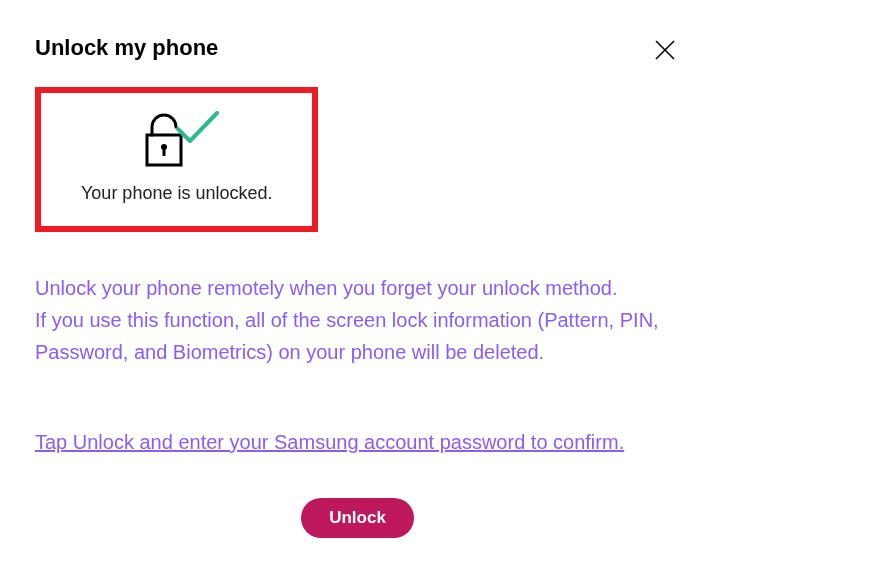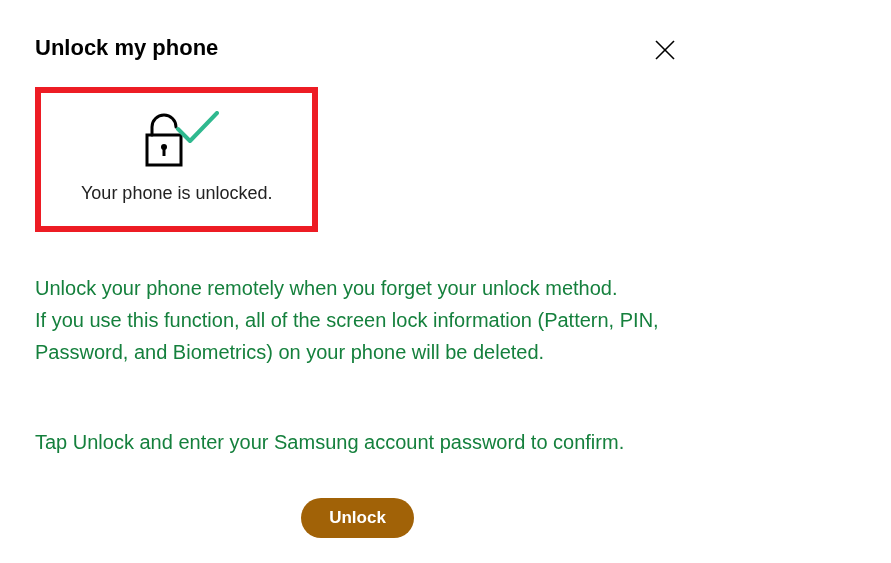--- a/index.html
+++ b/index.html
@@ -5,24 +5,24 @@
   * { box-sizing: border-box; margin: 0; padding: 0; }
   html, body { width: 891px; height: 563px; background: #fff; font-family: Arial, Helvetica, sans-serif; color: #000; }
   .dialog { position: relative; width: 715px; height: 563px; padding: 35px; }
   .header { display: flex; justify-content: space-between; align-items: flex-start; }
   .title { font-size: 22px; font-weight: 700; }
   .close { cursor: pointer; padding: 4px; line-height: 0; }
   .status-wrap { display: flex; justify-content: flex-start; margin-top: 22px; }
   .status-box { border: 6px solid #ed1c24; padding: 18px 40px 22px 40px; display: flex; flex-direction: column; align-items: center; }
   .status-icon { margin-bottom: 12px; line-height: 0; }
   .status-text { font-size: 18px; color: #222; }
-  .body { margin-top: 40px; font-size: 20px; line-height: 1.6; color: #15803d; }
-  .body p + p { margin-top: 58px; }
+  .body { margin-top: 40px; font-size: 20px; line-height: 1.6; color: #8b5cf6; }
+  .body p + p { margin-top: 58px; text-decoration: underline; }
   .action-row { display: flex; justify-content: center; margin-top: 40px; }
-  .unlock-btn { background: #a16207; color: #fff; border: none; border-radius: 22px; padding: 10px 28px; font-size: 17px; font-weight: 700; cursor: pointer; }
+  .unlock-btn { background: #be185d; color: #fff; border: none; border-radius: 22px; padding: 10px 28px; font-size: 17px; font-weight: 700; cursor: pointer; }
 </style>
 </head>
 <body>
 
 <div class="dialog">
 
   <div class="header">
     <div class="title">Unlock my phone</div>
     <div class="close">
       <svg width="22" height="22" viewBox="0 0 22 22">

